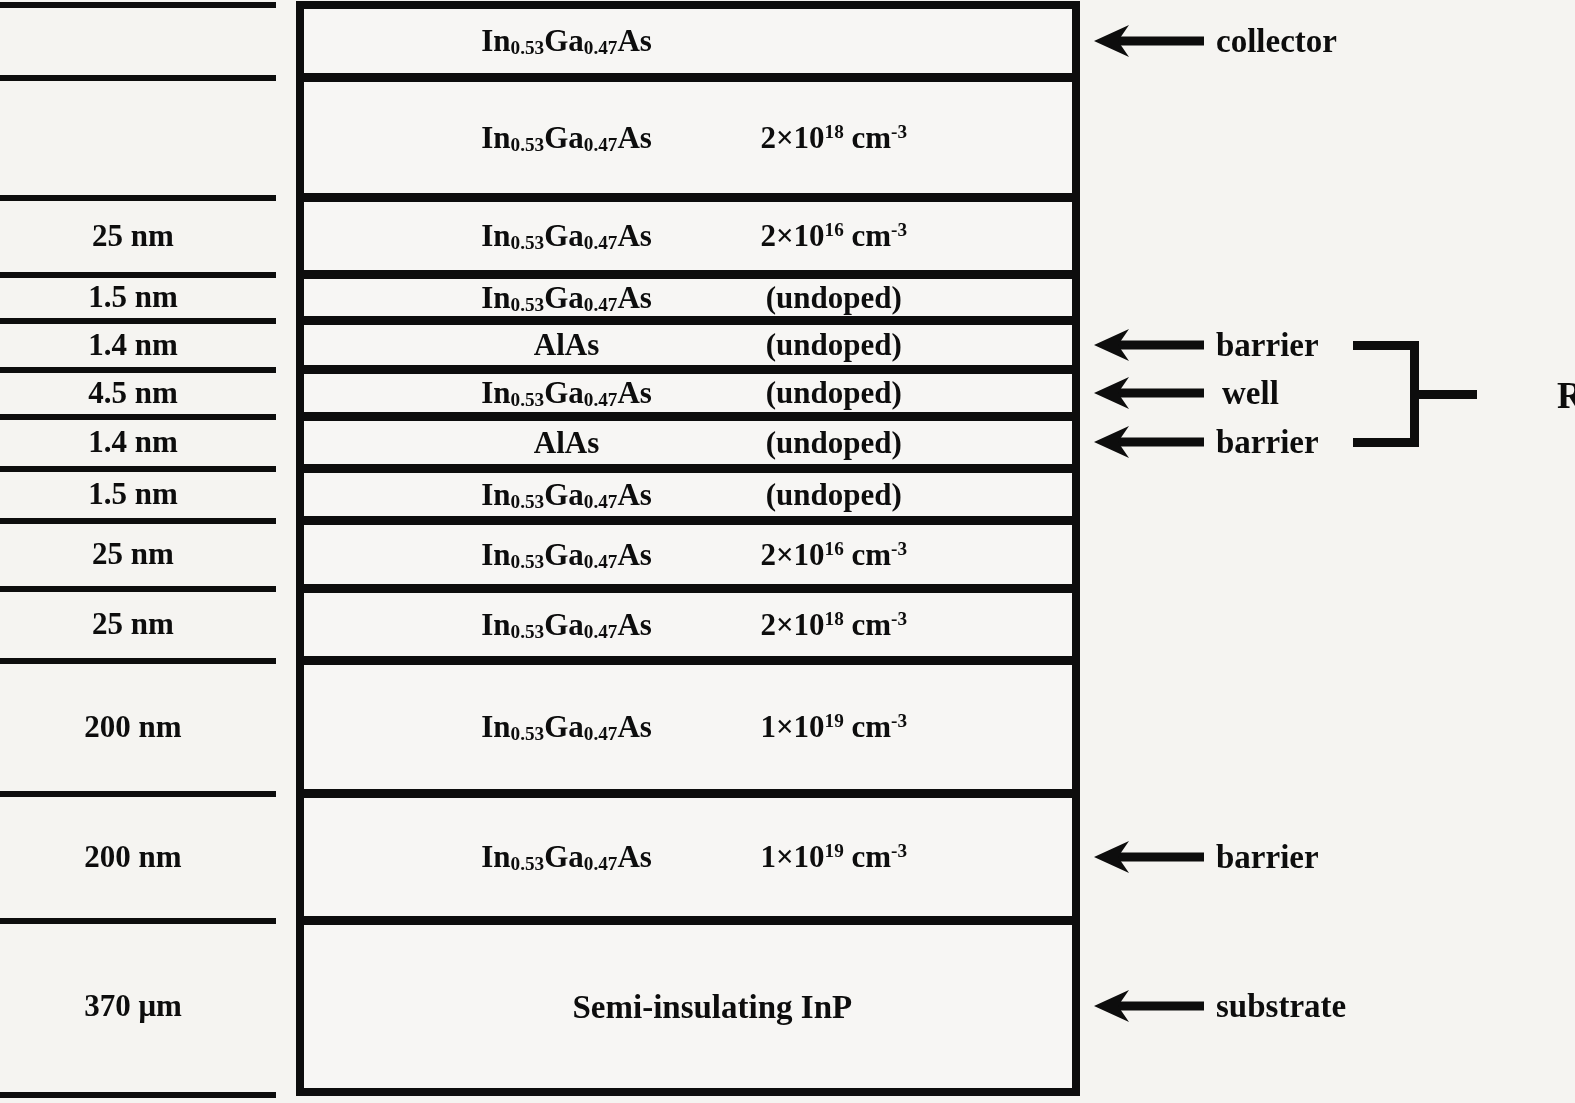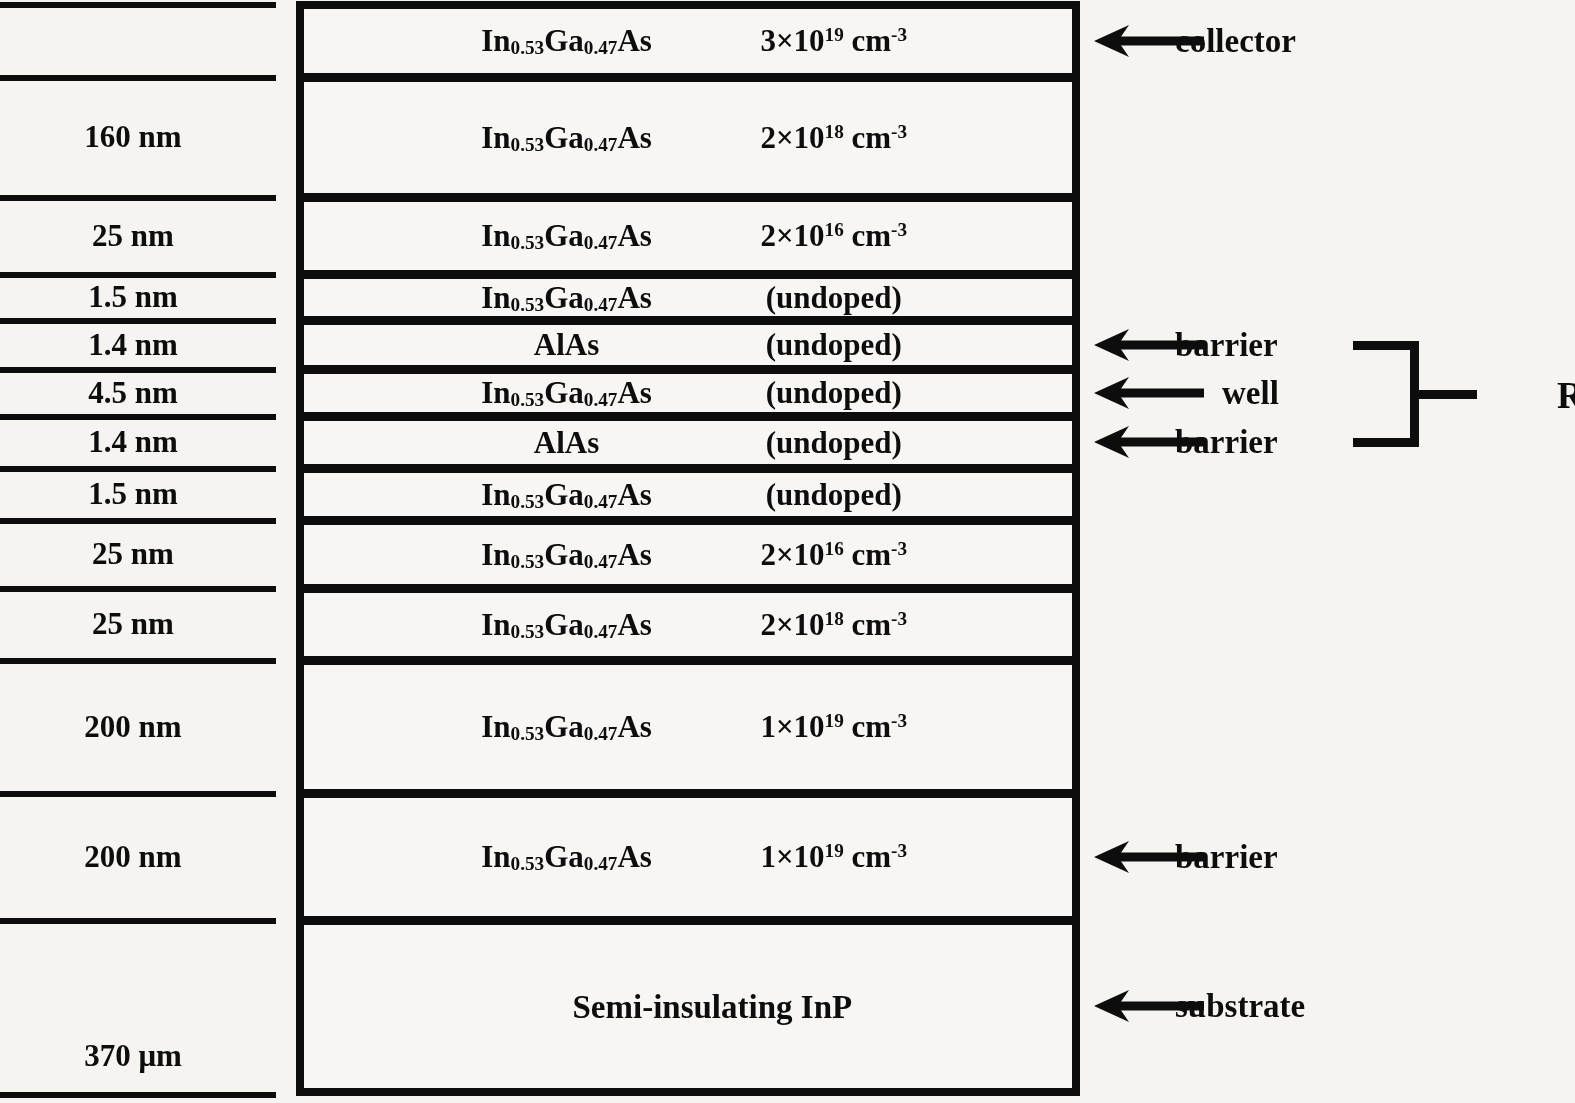--- a/index.html
+++ b/index.html
@@ -55,21 +55,21 @@
   }
   sub{font-size:0.62em;vertical-align:-0.18em;line-height:0;}
   sup{font-size:0.62em;vertical-align:0.5em;line-height:0;}
   
   .arrow{
     position:absolute;left:1093px;width:112px;height:34px;
   }
   .arrow line{stroke:var(--ink);stroke-width:9;}
   .arrow polygon{fill:var(--ink);}
   .alabel{
-    position:absolute;left:1175px;height:40px;line-height:40px;
+    position:absolute;left:1216px;height:40px;line-height:40px;
     font-size:33px;white-space:nowrap;
   }
   .bk{position:absolute;background:var(--ink);}
   .rtd{
     position:absolute;left:1557px;top:374px;height:44px;line-height:44px;
     font-size:37px;white-space:nowrap;
   }
 </style>
 </head>
 <body>
@@ -84,37 +84,35 @@
   <div class="lline" style="top:367px"></div>
   <div class="lline" style="top:414px"></div>
   <div class="lline" style="top:466px"></div>
   <div class="lline" style="top:518px"></div>
   <div class="lline" style="top:586px"></div>
   <div class="lline" style="top:658px"></div>
   <div class="lline" style="top:791px"></div>
   <div class="lline" style="top:918px"></div>
   <div class="lline" style="top:1092px"></div>
 
-  <div class="tlabel" style="top:116px">160 nm</div>
   <div class="tlabel" style="top:215px">25 nm</div>
   <div class="tlabel" style="top:276px">1.5 nm</div>
   <div class="tlabel" style="top:324px">1.4 nm</div>
   <div class="tlabel" style="top:372px">4.5 nm</div>
   <div class="tlabel" style="top:421px">1.4 nm</div>
   <div class="tlabel" style="top:473px">1.5 nm</div>
   <div class="tlabel" style="top:533px">25 nm</div>
   <div class="tlabel" style="top:603px">25 nm</div>
   <div class="tlabel" style="top:706px">200 nm</div>
   <div class="tlabel" style="top:836px">200 nm</div>
-  <div class="tlabel" style="top:1035px">370 μm</div>
+  <div class="tlabel" style="top:985px">370 μm</div>
 
   <div class="box">
     <div class="row" style="height:64px">
       <span class="mat">In<sub>0.53</sub>Ga<sub>0.47</sub>As</span>
-      <span class="dop">3×10<sup>19</sup> cm<sup>-3</sup></span>
     </div>
     <div class="hr"></div>
     <div class="row" style="height:111px">
       <span class="mat">In<sub>0.53</sub>Ga<sub>0.47</sub>As</span>
       <span class="dop">2×10<sup>18</sup> cm<sup>-3</sup></span>
     </div>
     <div class="hr"></div>
     <div class="row" style="height:68px">
       <span class="mat">In<sub>0.53</sub>Ga<sub>0.47</sub>As</span>
       <span class="dop">2×10<sup>16</sup> cm<sup>-3</sup></span>

